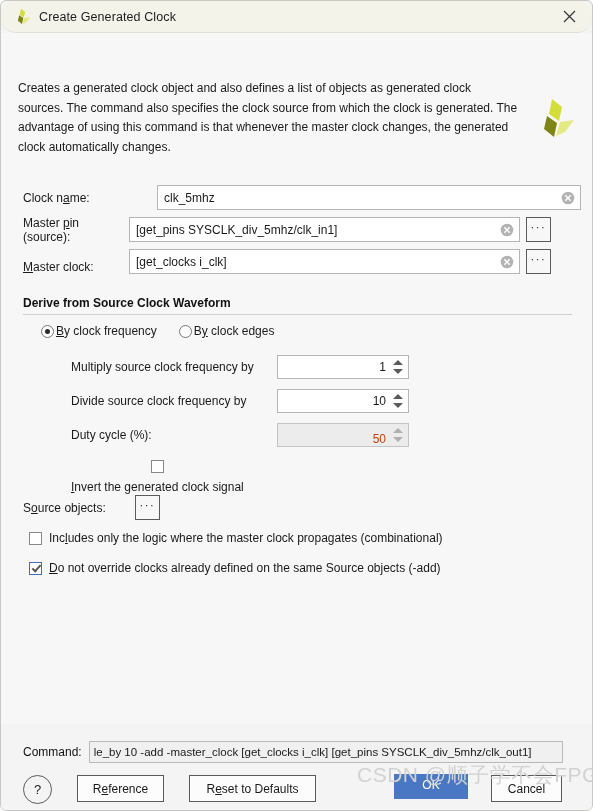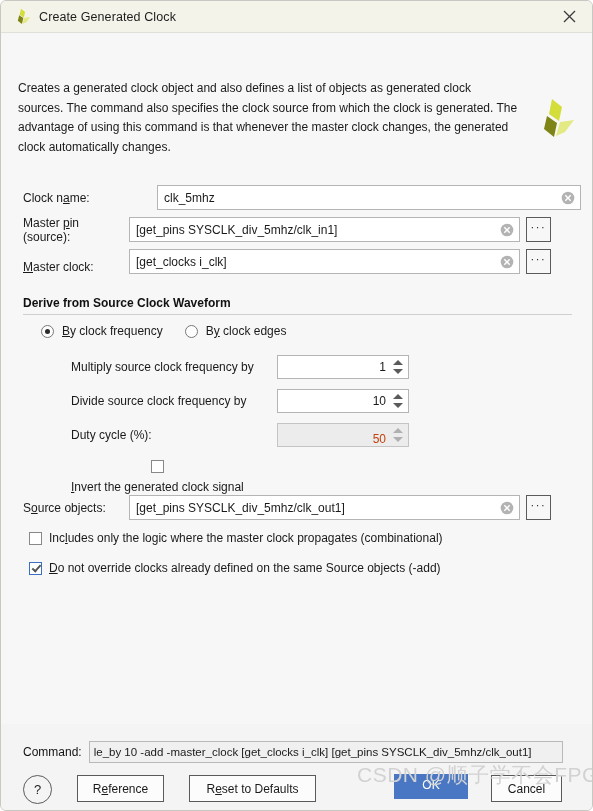--- a/index.html
+++ b/index.html
@@ -23,20 +23,21 @@
     overflow: hidden;
   }
   
   .titlebar {
     position: relative;
     height: 31px;
     background: #f3f3e9;
     border-bottom: 1px solid #e0e0d8;
     display: flex;
     align-items: center;
+    border-radius: 15px;
   }
   .title-logo {
     width: 22px; height: 22px;
     margin-left: 9px; margin-right: 7px;
     position: relative; flex: none;
   }
   .title-text {
     font-size: 12.5px;
     color: #1d1d1d;
     letter-spacing: 0.1px;
@@ -140,21 +141,21 @@
   .radio-row {
     position: absolute;
     left: 40px; top: 291px;
     display: flex;
     align-items: center;
     gap: 22px;
   }
   .radio-item {
     display: flex;
     align-items: center;
-    gap: 8px;
+    gap: 2px;
     font-size: 12px;
   }
   .radio {
     width: 13px; height: 13px;
     border-radius: 50%;
     box-sizing: border-box;
     border: 1px solid #787878;
     background: #fdfdfd;
     position: relative;
     flex: none;
@@ -455,30 +456,20 @@
       </div>
     </div>
 
     <label class="cbrow" style="left:70px; top:427px;flex-direction:column;">
       <span class="cbox"></span>
       <span><span></span><span class="underl">I</span><span>nvert the generated clock signal</span></span>
     </label>
 
     <div class="row" style="top:462px;">
       <div class="lbl"><span>S</span><span class="underl">o</span><span>urce objects:</span></div>
-      <div class="txtfield" style="width:391px;">
-        <span>[get_pins SYSCLK_div_5mhz/clk_out1]</span>
-        <span class="clear-ico">
-          <svg width="14" height="14" viewBox="0 0 14 14">
-            <circle cx="7" cy="7" r="6.3" fill="#b3b3b3"></circle>
-            <line x1="4.3" y1="4.3" x2="9.7" y2="9.7" stroke="#fff" stroke-width="1.4"></line>
-            <line x1="9.7" y1="4.3" x2="4.3" y2="9.7" stroke="#fff" stroke-width="1.4"></line>
-          </svg>
-        </span>
-      </div>
       <div class="ellipsis-btn">···</div>
     </div>
 
     <label class="cbrow" style="left:28px; top:498px;">
       <span class="cbox"></span>
       <span><span>Inc</span><span class="underl">l</span><span>udes only the logic where the master clock propagates (combinational)</span></span>
     </label>
 
     <label class="cbrow" style="left:28px; top:528px;">
       <span class="cbox on"></span>

